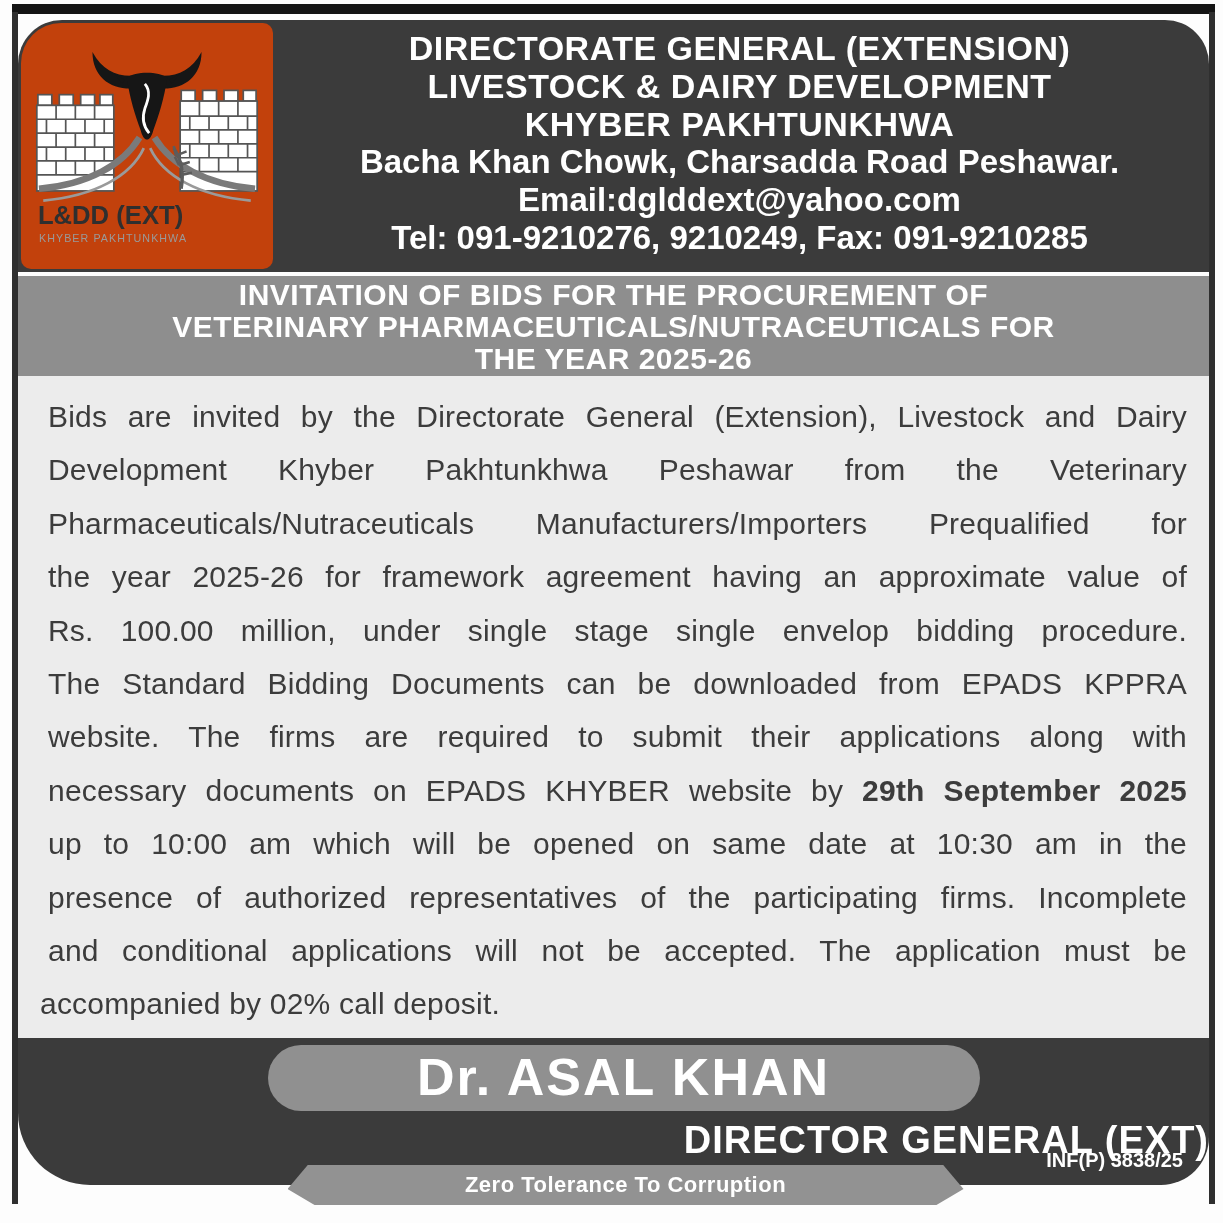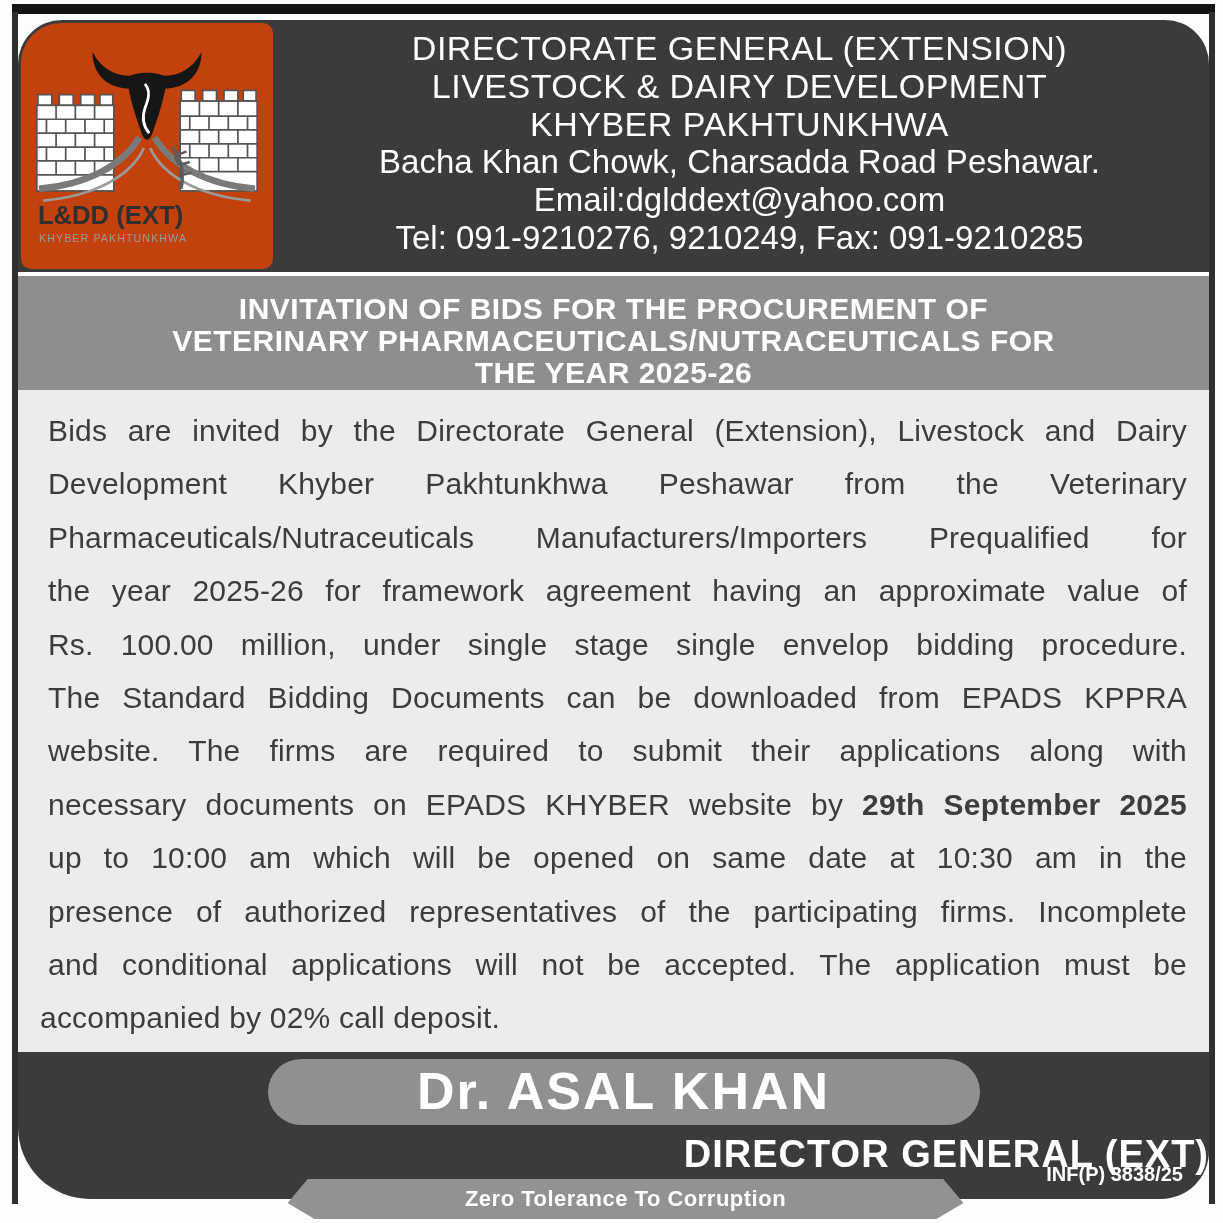--- a/index.html
+++ b/index.html
@@ -20,29 +20,29 @@
   
   .hdr { position:relative; height:252px; background:var(--dark,#3b3b3b); border-radius:44px 44px 0 0; }
   .logo-box {
     position:absolute; left:3px; top:3px; width:252px; height:246px;
     background:#c2410c; border-radius:40px 10px 10px 10px; overflow:hidden;
     display:flex; align-items:center; justify-content:center;
   }
   .logo-box svg { display:block; }
   .logo-label    { font-family:"Liberation Sans",sans-serif; font-weight:bold; }
   .logo-sublabel { font-family:"Liberation Sans",sans-serif; }
-  .hdr-text { position:absolute; left:258px; right:6px; top:9px; text-align:center; color:#fff; font-weight:normal; }
+  .hdr-text { position:absolute; left:258px; right:6px; top:9px; text-align:center; color:#fff; font-weight:bold; }
   .org  { font-size:34px; line-height:38px; letter-spacing:0.5px; }
   .addr { font-size:33px; line-height:38px; }
 
   
   .banner {
     margin-top:4px; height:97px; background:var(--banner,#8e8e8e);
     color:#fff; font-weight:bold; text-align:center;
-    font-size:30px; line-height:32px; padding-top:17px;
+    font-size:30px; line-height:32px; padding-top:3px;
     letter-spacing:0.5px;
   }
 
   
   .bodytxt { background:var(--bodybg,#ececec); height:648px; padding:14px 22px 0 22px; }
   .body-line { font-size:30px; line-height:53.4px; color:var(--ink,#3c3c3c); letter-spacing:0.2px; }
   .body-line.just { text-align:justify; text-align-last:justify;margin-left:8px; }
   .body-line .bold { font-weight:bold; }
 
   

